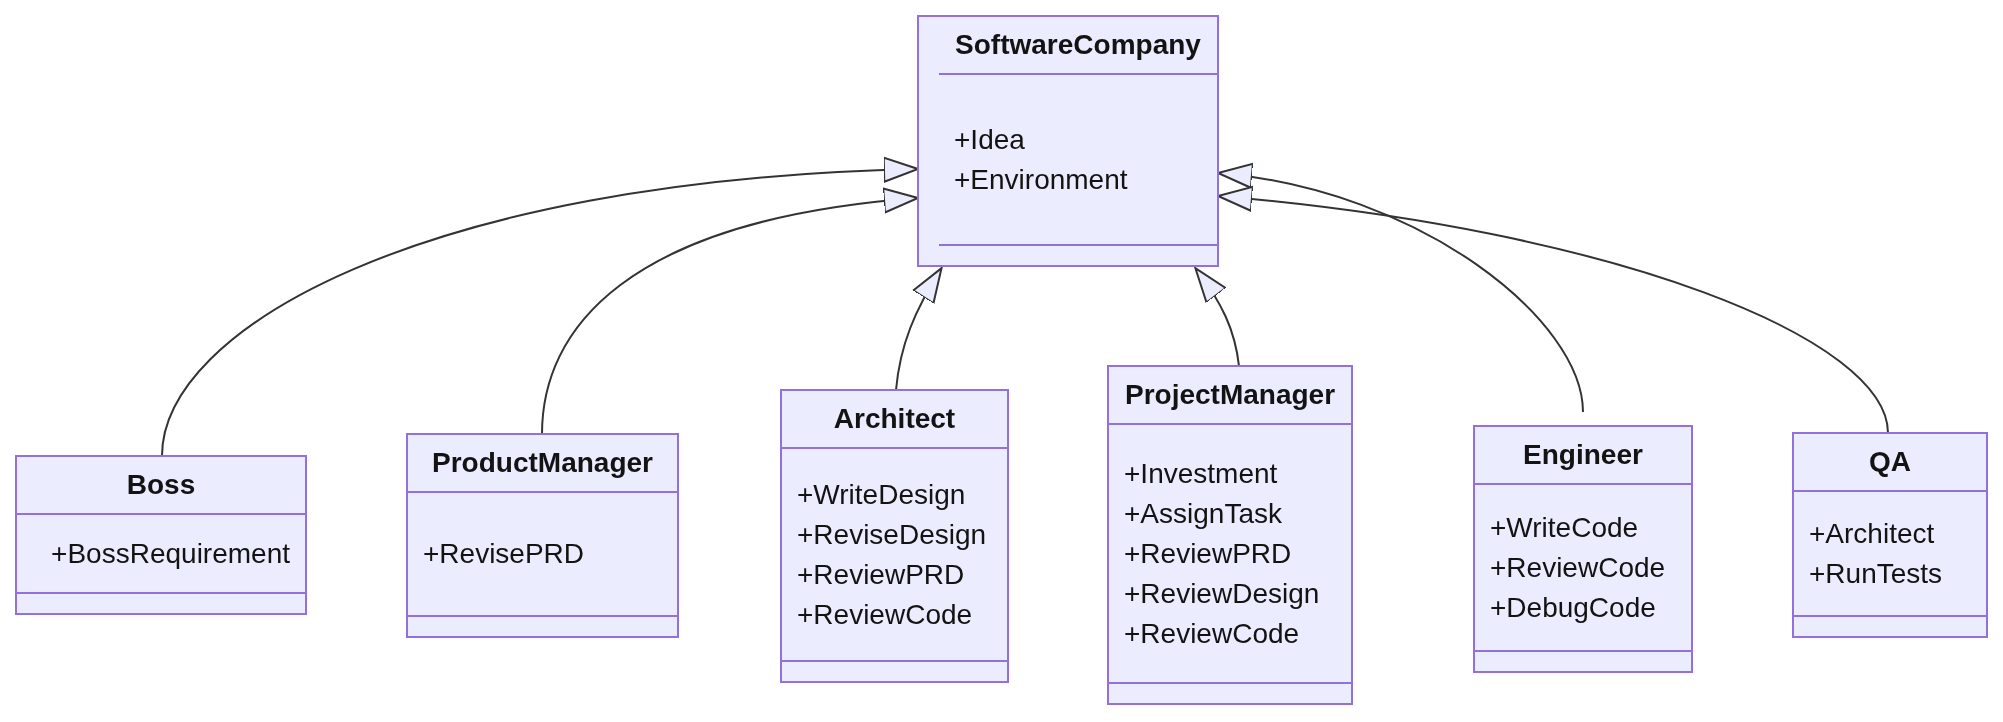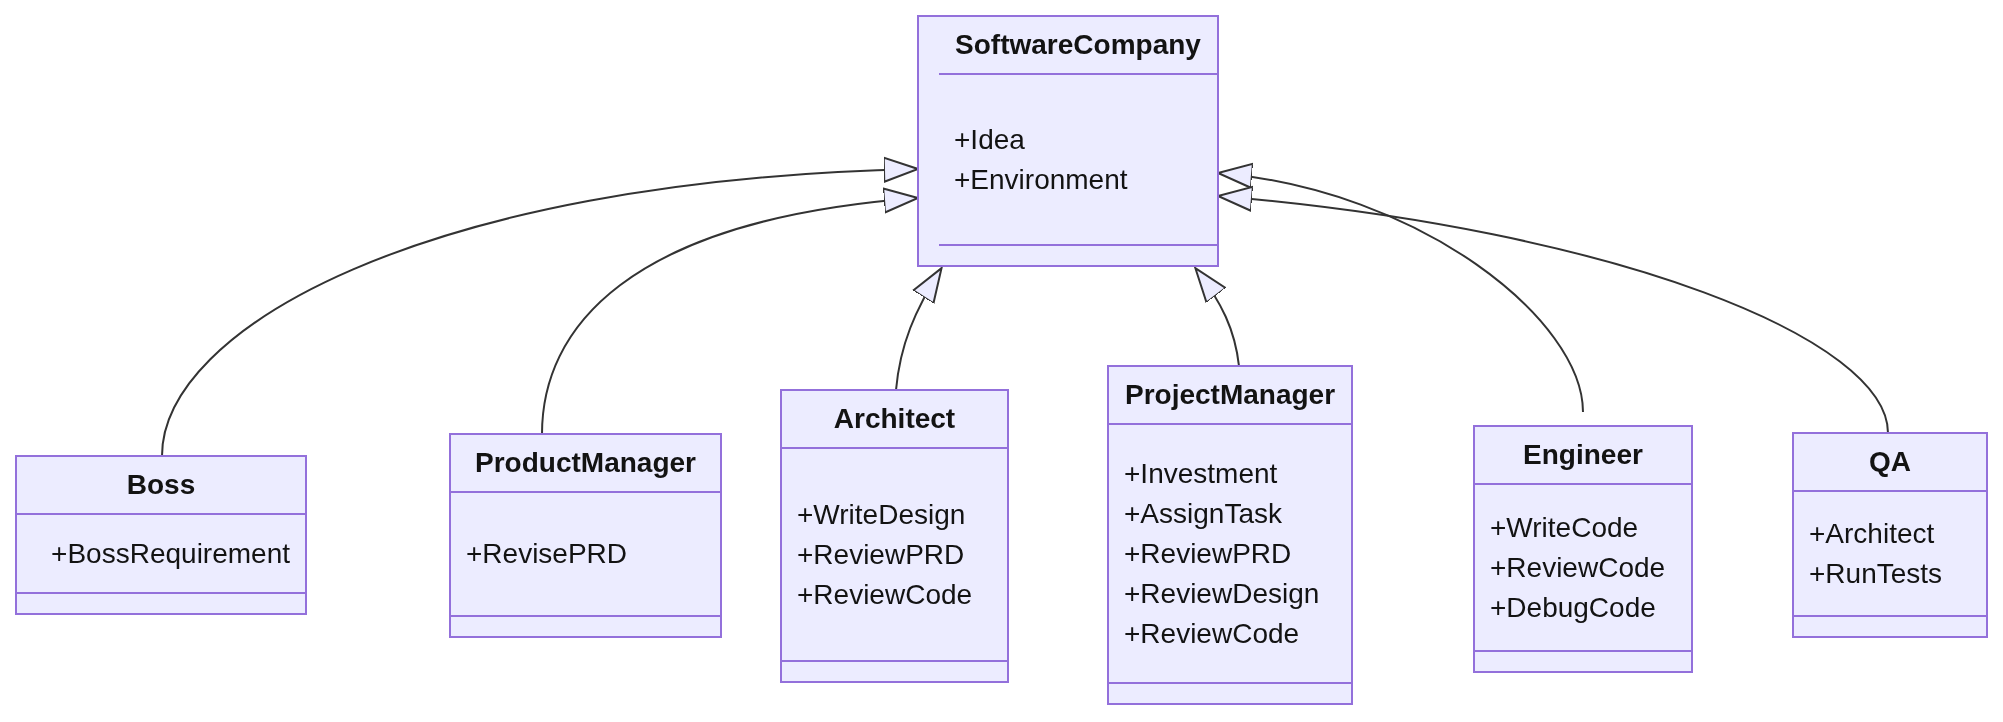--- a/index.html
+++ b/index.html
@@ -50,21 +50,21 @@
     white-space: nowrap;
   }
   .uml-footer {
     flex: 0 0 auto;
     height: 19px;
     border-top: 2px solid #9370DB;
   }
   
   .pos-softwarecompany { left: 917px; top: 15px;  width: 302px; height: 252px; padding-left: 20px; }
   .pos-boss            { left: 15px;  top: 455px; width: 292px; height: 160px; text-align: right; }
-  .pos-productmanager  { left: 406px; top: 433px; width: 273px; height: 205px; margin-left: 43px; }
+  .pos-productmanager  { left: 406px; top: 433px; width: 273px; height: 205px; }
   .pos-architect       { left: 780px; top: 389px; width: 229px; height: 294px; }
   .pos-projectmanager  { left: 1107px;top: 365px; width: 246px; height: 340px; }
   .pos-engineer        { left: 1473px;top: 425px; width: 220px; height: 248px; }
   .pos-qa              { left: 1792px;top: 432px; width: 196px; height: 206px; }
 </style>
 </head>
 <body>
 
 <div class="canvas">
 
@@ -106,20 +106,21 @@
     <div class="uml-members">
       <div class="uml-member">+RevisePRD</div>
     </div>
     <div class="uml-footer"></div>
   </div>
 
   <div class="uml-class pos-architect">
     <div class="uml-title">Architect</div>
     <div class="uml-members">
       <div class="uml-member">+WriteDesign</div>
+      <div class="uml-member">+ReviseDesign</div>
       <div class="uml-member">+ReviewPRD</div>
       <div class="uml-member">+ReviewCode</div>
     </div>
     <div class="uml-footer"></div>
   </div>
 
   <div class="uml-class pos-projectmanager">
     <div class="uml-title">ProjectManager</div>
     <div class="uml-members">
       <div class="uml-member">+Investment</div>

